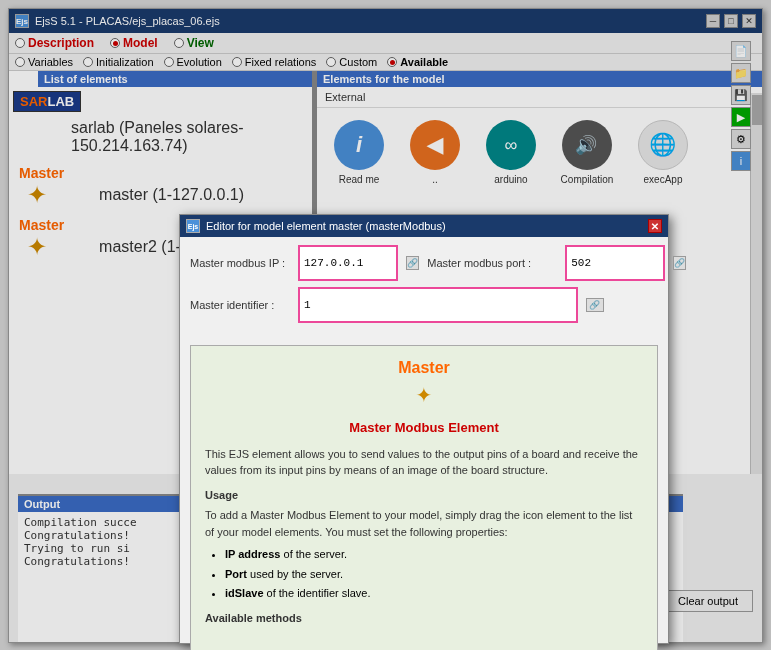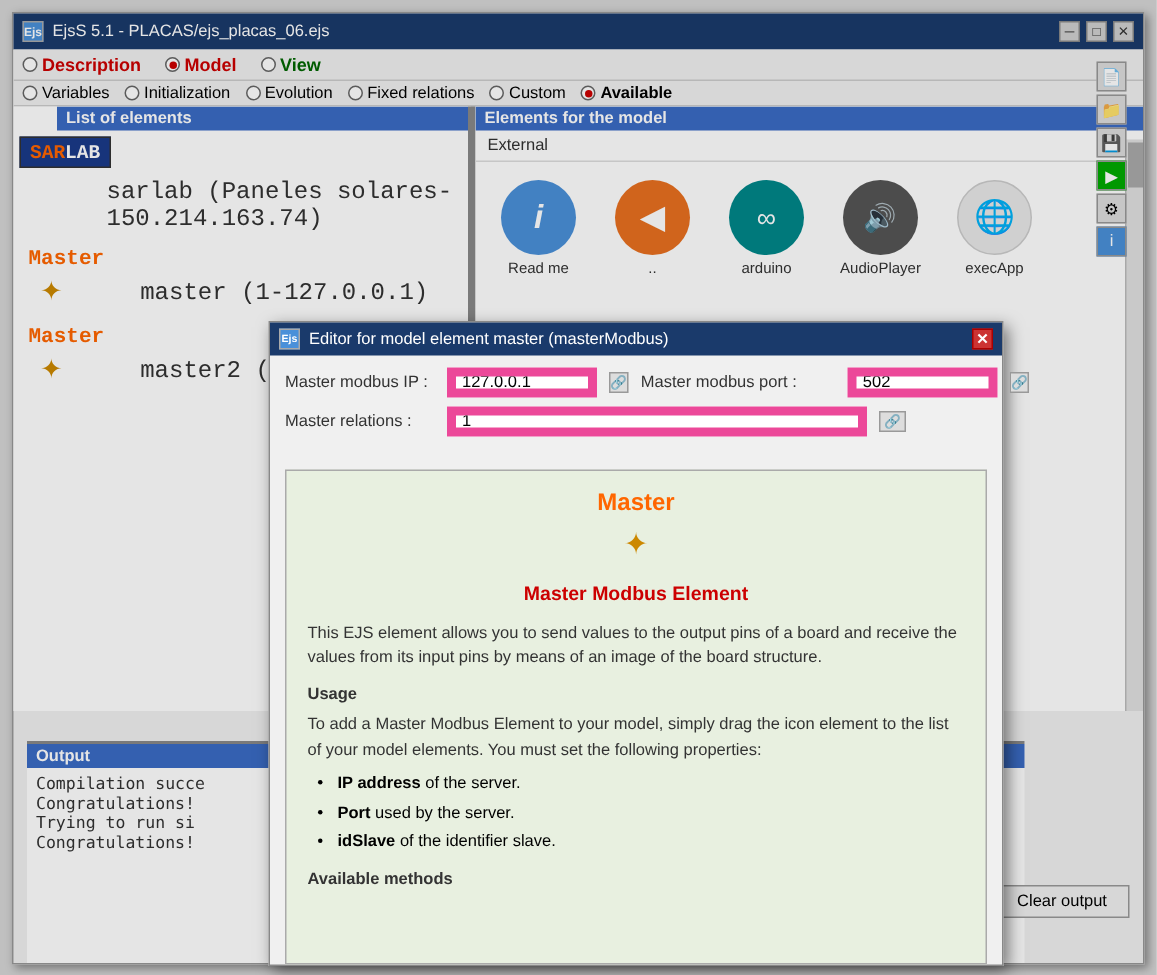--- a/index.html
+++ b/index.html
@@ -126,21 +126,20 @@
     .panel-header {
       background: #3a6bc4;
       color: white;
       padding: 2px 6px;
       font-size: 11px;
       font-weight: bold;
       margin-left: 29px;
     }
     .element-list {
       padding: 4px;
-      font-family: Liberation Mono, monospace;
     }
     .element-group {
       margin-bottom: 8px;
     }
     .sarlab-logo {
       background: #1a3a8a;
       color: white;
       font-weight: bold;
       font-size: 13px;
       padding: 2px 6px;
@@ -324,25 +323,26 @@
       align-items: center;
       gap: 8px;
       margin-bottom: 6px;
     }
     .modal-label {
       font-size: 11px;
       min-width: 100px;
       color: #333;
     }
     .modal-input {
-      height: 20px;
-      border: 6px solid #ec4899;
+      height: 36px;
+      border: 2px solid #ec4899;
       padding: 0 4px;
       font-size: 11px;
       background: white;
+      font-family: Liberation Mono, monospace;
     }
     .modal-input-sm { width: 100px; }
     .modal-link-icon {
       width: 18px; height: 14px;
       background: #ddd;
       border: 1px solid #999;
       display: flex; align-items: center; justify-content: center;
       font-size: 9px;
       cursor: pointer;
     }
@@ -544,21 +544,21 @@
           <div class="element-icon-circle icon-arduino">
             <span style="font-size:18px;">∞</span>
           </div>
           <span class="element-icon-label">arduino</span>
         </div>
 
         <div class="element-icon-item">
           <div class="element-icon-circle icon-audio">
             <span style="font-size:18px;">🔊</span>
           </div>
-          <span class="element-icon-label">AudioPlayer</span>
+          <span class="element-icon-label">Compilation</span>
         </div>
 
         <div class="element-icon-item">
           <div class="element-icon-circle" style="background:#e8e8e8;border:1px solid #ccc;">
             <span style="font-size:22px;">🌐</span>
           </div>
           <span class="element-icon-label">execApp</span>
         </div>
 
       </div>
@@ -611,21 +611,21 @@
       <div class="modal-row">
         <span class="modal-label">Master modbus IP :</span>
         <input class="modal-input modal-input-sm" type="text" value="127.0.0.1" style="">
         <div class="modal-link-icon">🔗</div>
         <span class="modal-label" style="min-width:130px;">Master modbus port :</span>
         <input class="modal-input modal-input-sm" type="text" value="502" style="">
         <div class="modal-link-icon">🔗</div>
       </div>
 
       <div class="modal-row">
-        <span class="modal-label">Master relations :</span>
+        <span class="modal-label">Master identifier :</span>
         <input class="modal-input" type="text" value="1" style="width: 280px;">
         <div class="modal-link-icon">🔗</div>
       </div>
 
     </div>
 
     <div class="help-area">
       <span class="help-master-logo">Master</span>
       <span class="help-star">✦</span>
       <div class="help-title">Master Modbus Element</div>

